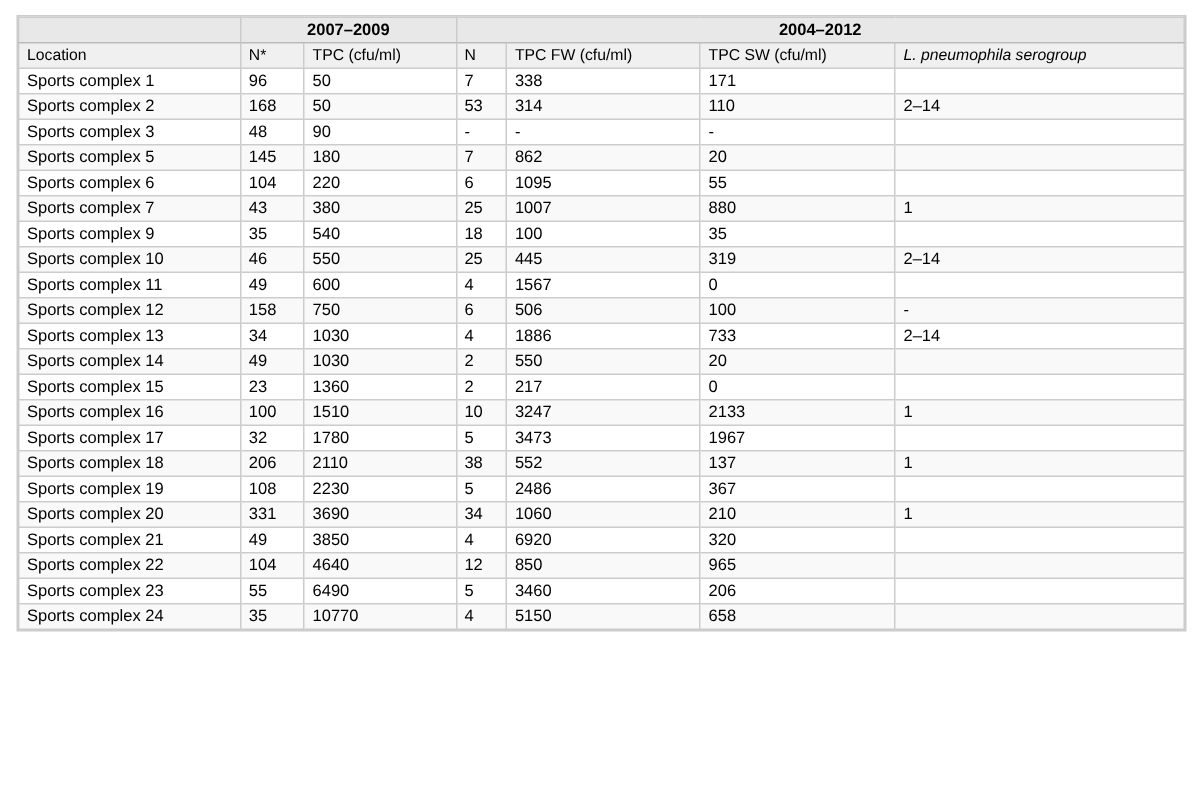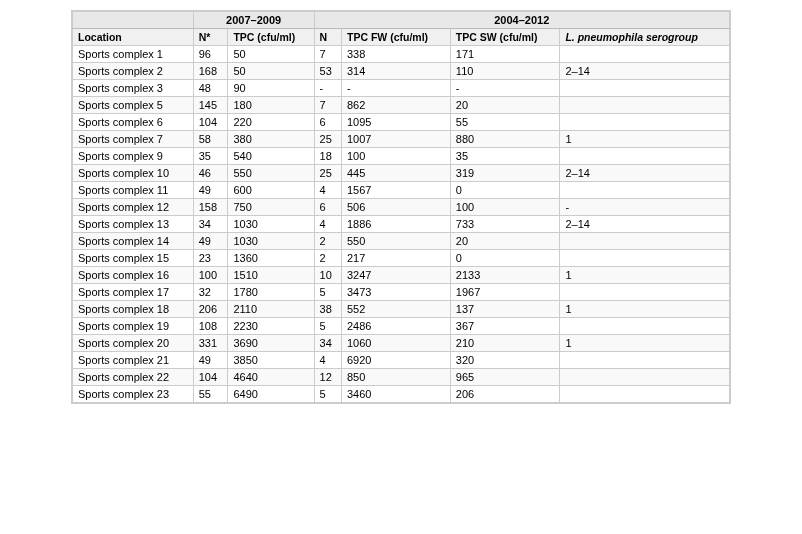--- a/index.html
+++ b/index.html
@@ -8,42 +8,42 @@
       font-size: 11px;
       background: #fff;
       display: flex;
       justify-content: center;
       align-items: flex-start;
       padding: 10px;
       width: 802px;
       min-height: 534px;
     }
     .table-container {
-      width: 660px;
+      width: 780px;
       border: 1px solid #ccc;
     }
     table {
       width: 100%;
       border-collapse: collapse;
     }
     th, td {
       border: 1px solid #ccc;
       padding: 2px 5px;
       text-align: left;
       white-space: nowrap;
     }
     thead tr.group-header th {
       background: #e8e8e8;
       text-align: center;
       font-weight: bold;
       border-bottom: 1px solid #bbb;
     }
     thead tr.col-header th {
       background: #f0f0f0;
-      font-weight: bold;
+      font-weight: normal;
       font-size: 10.5px;
     }
     tbody tr:nth-child(even) {
       background: #f9f9f9;
     }
     tbody tr:nth-child(odd) {
       background: #fff;
     }
     .italic {
       font-style: italic;
@@ -118,21 +118,21 @@
           <td>Sports complex 6</td>
           <td>104</td>
           <td>220</td>
           <td>6</td>
           <td>1095</td>
           <td>55</td>
           <td></td>
         </tr>
         <tr>
           <td>Sports complex 7</td>
-          <td>58</td>
+          <td>43</td>
           <td>380</td>
           <td>25</td>
           <td>1007</td>
           <td>880</td>
           <td>1</td>
         </tr>
         <tr>
           <td>Sports complex 9</td>
           <td>35</td>
           <td>540</td>
@@ -260,15 +260,24 @@
         </tr>
         <tr>
           <td>Sports complex 23</td>
           <td>55</td>
           <td>6490</td>
           <td>5</td>
           <td>3460</td>
           <td>206</td>
           <td></td>
         </tr>
+        <tr>
+          <td>Sports complex 24</td>
+          <td>35</td>
+          <td>10770</td>
+          <td>4</td>
+          <td>5150</td>
+          <td>658</td>
+          <td></td>
+        </tr>
       </tbody>
   </table>
 </div>
 
 </body></html>

